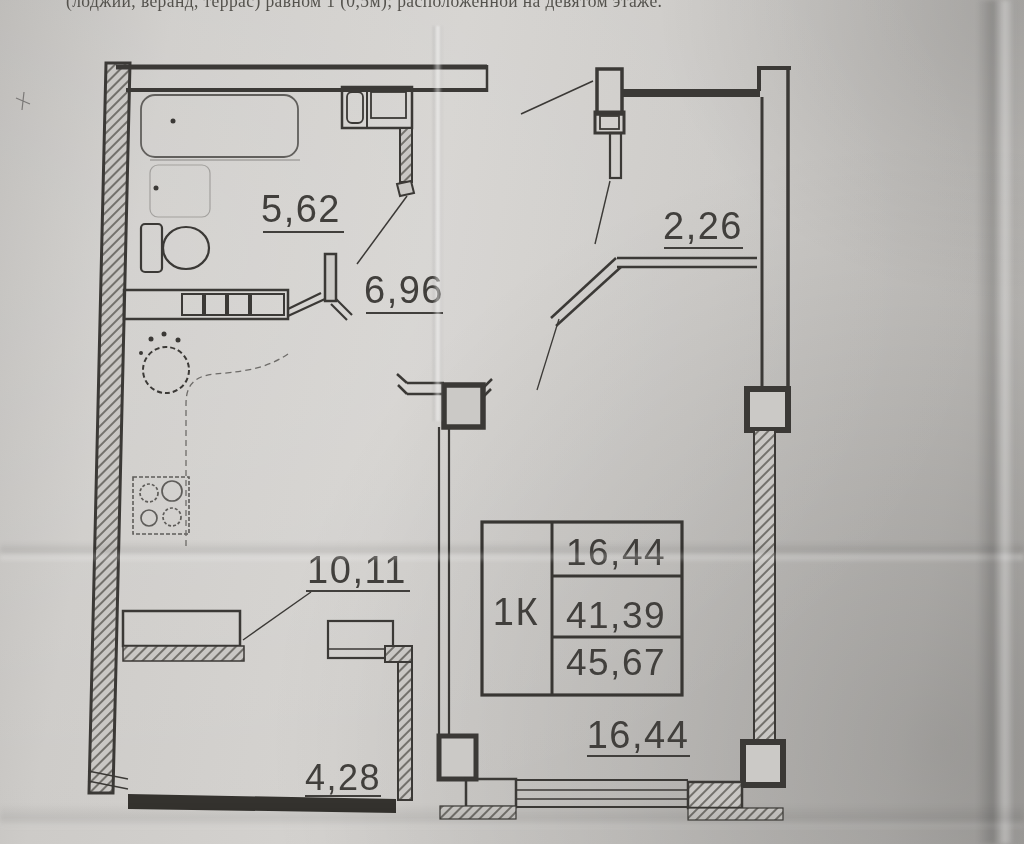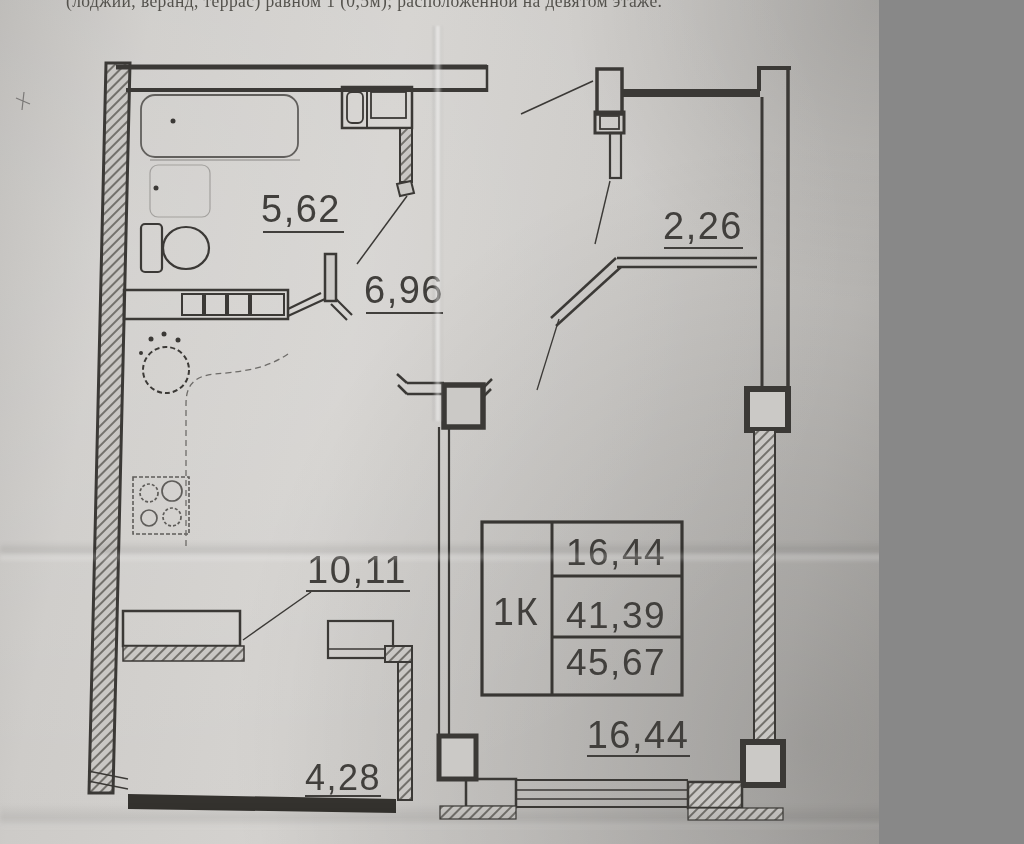--- a/index.html
+++ b/index.html
@@ -1,17 +1,17 @@
 <!DOCTYPE html>
 <html><head>
 <meta charset="utf-8">
 <style>
   html,body{margin:0;padding:0;background:#888;}
   .paper{
-    position:relative;width:879px;height:844px;overflow:hidden;
+    position:relative;width:1024px;height:844px;overflow:hidden;
     font-family:"Liberation Sans",sans-serif;
     background:
       radial-gradient(140% 120% at 15% 30%, rgba(255,255,255,0.15), rgba(0,0,0,0) 60%),
       radial-gradient(120% 130% at 92% 88%, rgba(0,0,0,0.16), rgba(0,0,0,0) 55%),
       radial-gradient(90% 90% at 100% 0%, rgba(0,0,0,0.14), rgba(0,0,0,0) 40%),
       linear-gradient(100deg,#b9b7b4 0%,#cdcbc8 15%,#d4d2cf 40%,#cbc9c6 65%,#bebcb9 88%,#b0aeab 100%);
   }
   .crease{position:absolute;pointer-events:none;}
   .crease-v1{left:433px;top:26px;width:9px;height:395px;
     background:linear-gradient(90deg,rgba(0,0,0,0.10),rgba(255,255,255,0.55) 55%,rgba(0,0,0,0.08));filter:blur(1px);}

